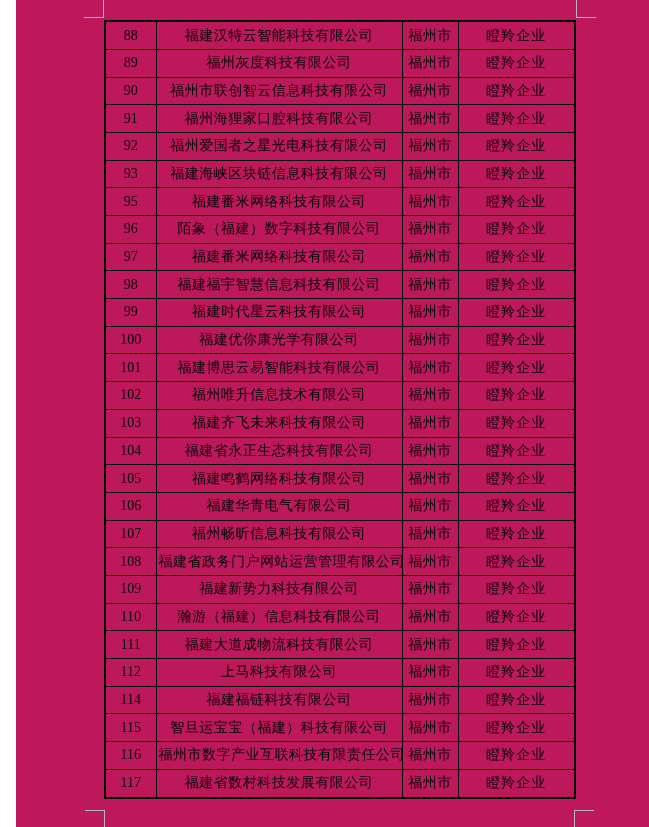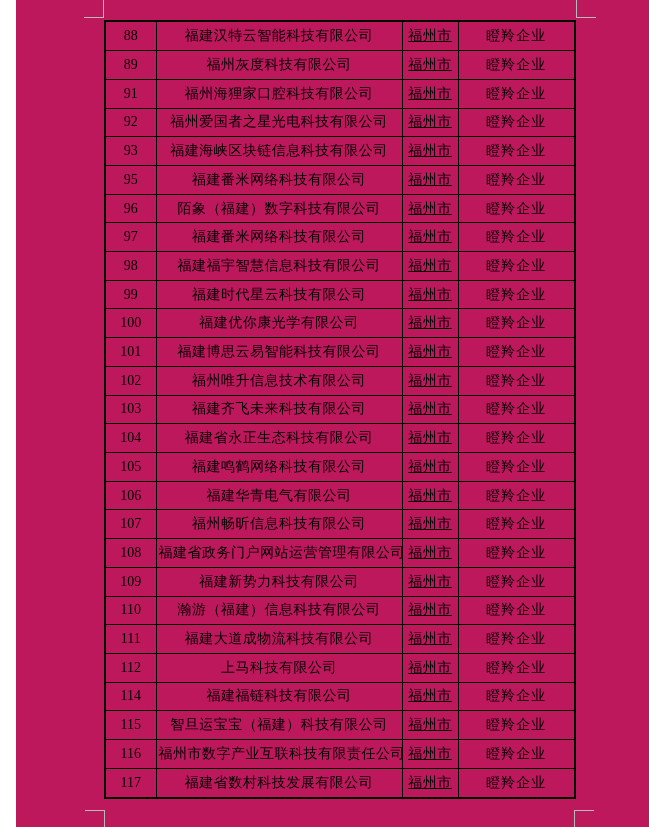--- a/index.html
+++ b/index.html
@@ -36,21 +36,21 @@
     text-align: center;
     vertical-align: middle;
     font-size: 14px;
     line-height: 1;
     white-space: nowrap;
     overflow: hidden;
     padding: 0 2px;
   }
   td.col-no   { font-size: 13px; }
   td.col-name { letter-spacing: 0.5px; }
-  td.col-city { letter-spacing: 0.5px; text-decoration: underline; }
+  td.col-city { letter-spacing: 0.5px; }
   td.col-cat  { letter-spacing: 1px; }
 </style>
 </head>
 <body>
 
 <div class="page">
   <div class="crop crop-tl"></div>
   <div class="crop crop-tr"></div>
   <div class="crop crop-bl"></div>
   <div class="crop crop-br"></div>
@@ -70,20 +70,26 @@
     <td class="col-cat">瞪羚企业</td>
   </tr>
 
   <tr>
     <td class="col-no">89</td>
     <td class="col-name">福州灰度科技有限公司</td>
     <td class="col-city">福州市</td>
     <td class="col-cat">瞪羚企业</td>
   </tr>
 
+  <tr>
+    <td class="col-no">90</td>
+    <td class="col-name">福州市联创智云信息科技有限公司</td>
+    <td class="col-city">福州市</td>
+    <td class="col-cat">瞪羚企业</td>
+  </tr>
 
   <tr>
     <td class="col-no">91</td>
     <td class="col-name">福州海狸家口腔科技有限公司</td>
     <td class="col-city">福州市</td>
     <td class="col-cat">瞪羚企业</td>
   </tr>
 
   <tr>
     <td class="col-no">92</td>

